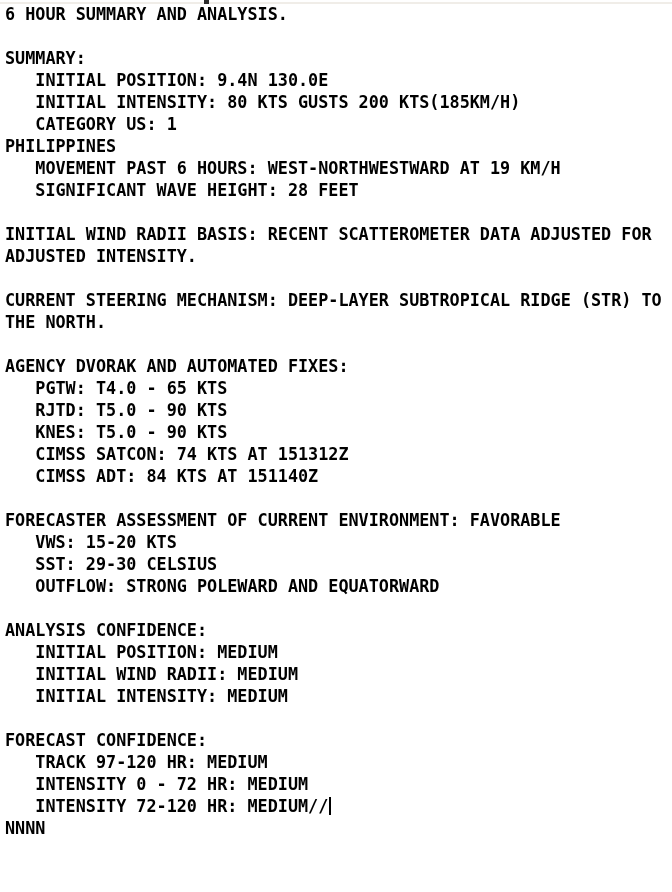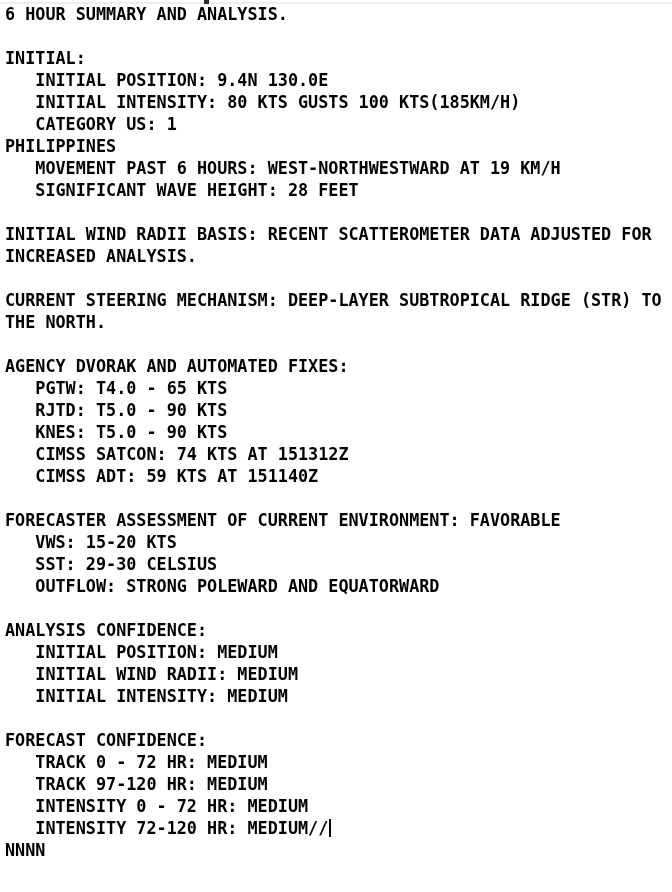--- a/index.html
+++ b/index.html
@@ -77,60 +77,60 @@
     <span class="clipped-band"></span>
     <span class="clipped-descender"></span>
   </div>
 
   <div class="doc-lines">
 
       <div class="line"><span>6 HOUR SUMMARY AND ANALYSIS.</span></div>
 
       <div class="line"><span></span></div>
 
-      <div class="line"><span>INITIAL:</span></div>
+      <div class="line"><span>SUMMARY:</span></div>
 
       <div class="line"><span>   INITIAL POSITION: 9.4N 130.0E</span></div>
 
-      <div class="line"><span>   INITIAL INTENSITY: 80 KTS GUSTS 100 KTS(185KM/H)</span></div>
+      <div class="line"><span>   INITIAL INTENSITY: 80 KTS GUSTS 200 KTS(185KM/H)</span></div>
 
       <div class="line"><span>   CATEGORY US: 1</span></div>
 
 
       <div class="line"><span>PHILIPPINES</span></div>
 
       <div class="line"><span>   MOVEMENT PAST 6 HOURS: WEST-NORTHWESTWARD AT 19 KM/H</span></div>
 
       <div class="line"><span>   SIGNIFICANT WAVE HEIGHT: 28 FEET</span></div>
 
       <div class="line"><span></span></div>
 
       <div class="line"><span>INITIAL WIND RADII BASIS: RECENT SCATTEROMETER DATA ADJUSTED FOR</span></div>
 
-      <div class="line"><span>INCREASED ANALYSIS.</span></div>
+      <div class="line"><span>ADJUSTED INTENSITY.</span></div>
 
       <div class="line"><span></span></div>
 
       <div class="line"><span>CURRENT STEERING MECHANISM: DEEP-LAYER SUBTROPICAL RIDGE (STR) TO</span></div>
 
       <div class="line"><span>THE NORTH.</span></div>
 
       <div class="line"><span></span></div>
 
       <div class="line"><span>AGENCY DVORAK AND AUTOMATED FIXES:</span></div>
 
       <div class="line"><span>   PGTW: T4.0 - 65 KTS</span></div>
 
       <div class="line"><span>   RJTD: T5.0 - 90 KTS</span></div>
 
       <div class="line"><span>   KNES: T5.0 - 90 KTS</span></div>
 
       <div class="line"><span>   CIMSS SATCON: 74 KTS AT 151312Z</span></div>
 
-      <div class="line"><span>   CIMSS ADT: 59 KTS AT 151140Z</span></div>
+      <div class="line"><span>   CIMSS ADT: 84 KTS AT 151140Z</span></div>
 
       <div class="line"><span></span></div>
 
       <div class="line"><span>FORECASTER ASSESSMENT OF CURRENT ENVIRONMENT: FAVORABLE</span></div>
 
       <div class="line"><span>   VWS: 15-20 KTS</span></div>
 
       <div class="line"><span>   SST: 29-30 CELSIUS</span></div>
 
       <div class="line"><span>   OUTFLOW: STRONG POLEWARD AND EQUATORWARD</span></div>
@@ -142,21 +142,20 @@
       <div class="line"><span>   INITIAL POSITION: MEDIUM</span></div>
 
       <div class="line"><span>   INITIAL WIND RADII: MEDIUM</span></div>
 
       <div class="line"><span>   INITIAL INTENSITY: MEDIUM</span></div>
 
       <div class="line"><span></span></div>
 
       <div class="line"><span>FORECAST CONFIDENCE:</span></div>
 
-      <div class="line"><span>   TRACK 0 - 72 HR: MEDIUM</span></div>
 
       <div class="line"><span>   TRACK 97-120 HR: MEDIUM</span></div>
 
       <div class="line"><span>   INTENSITY 0 - 72 HR: MEDIUM</span></div>
 
       <div class="line"><span>   INTENSITY 72-120 HR: MEDIUM//</span><span class="caret"></span></div>
 
       <div class="line"><span>NNNN</span></div>
     </div>
 

